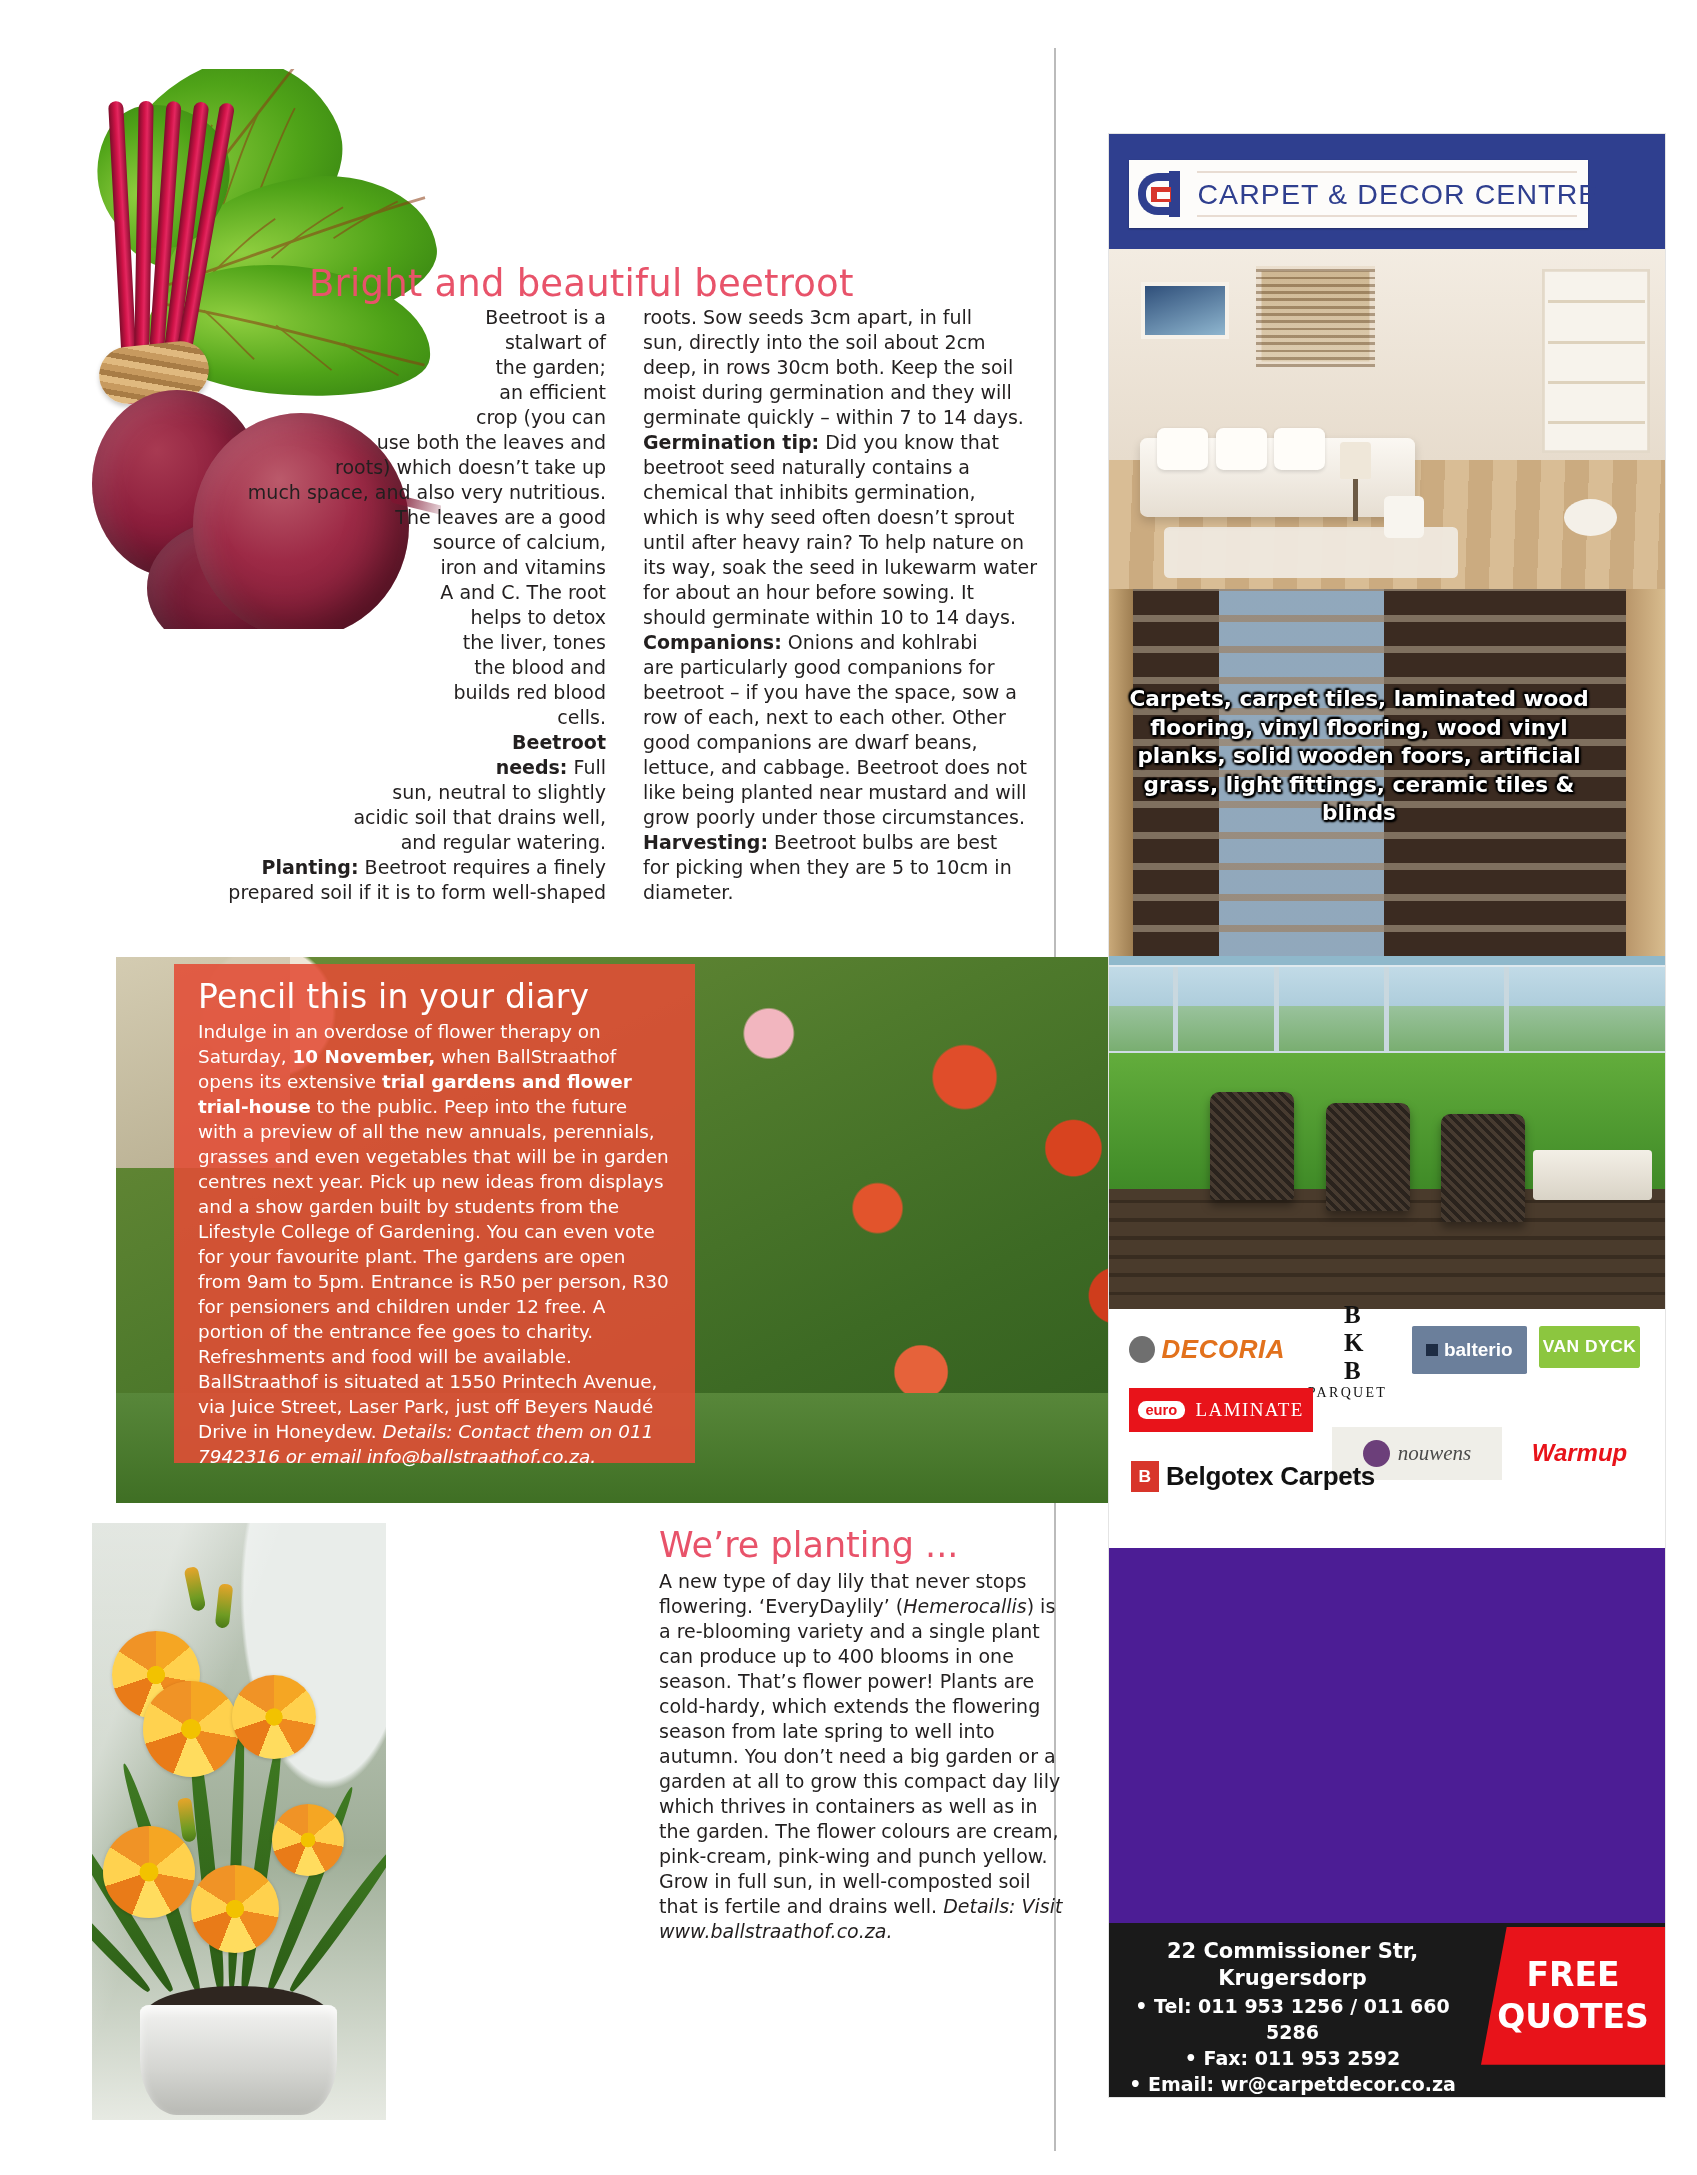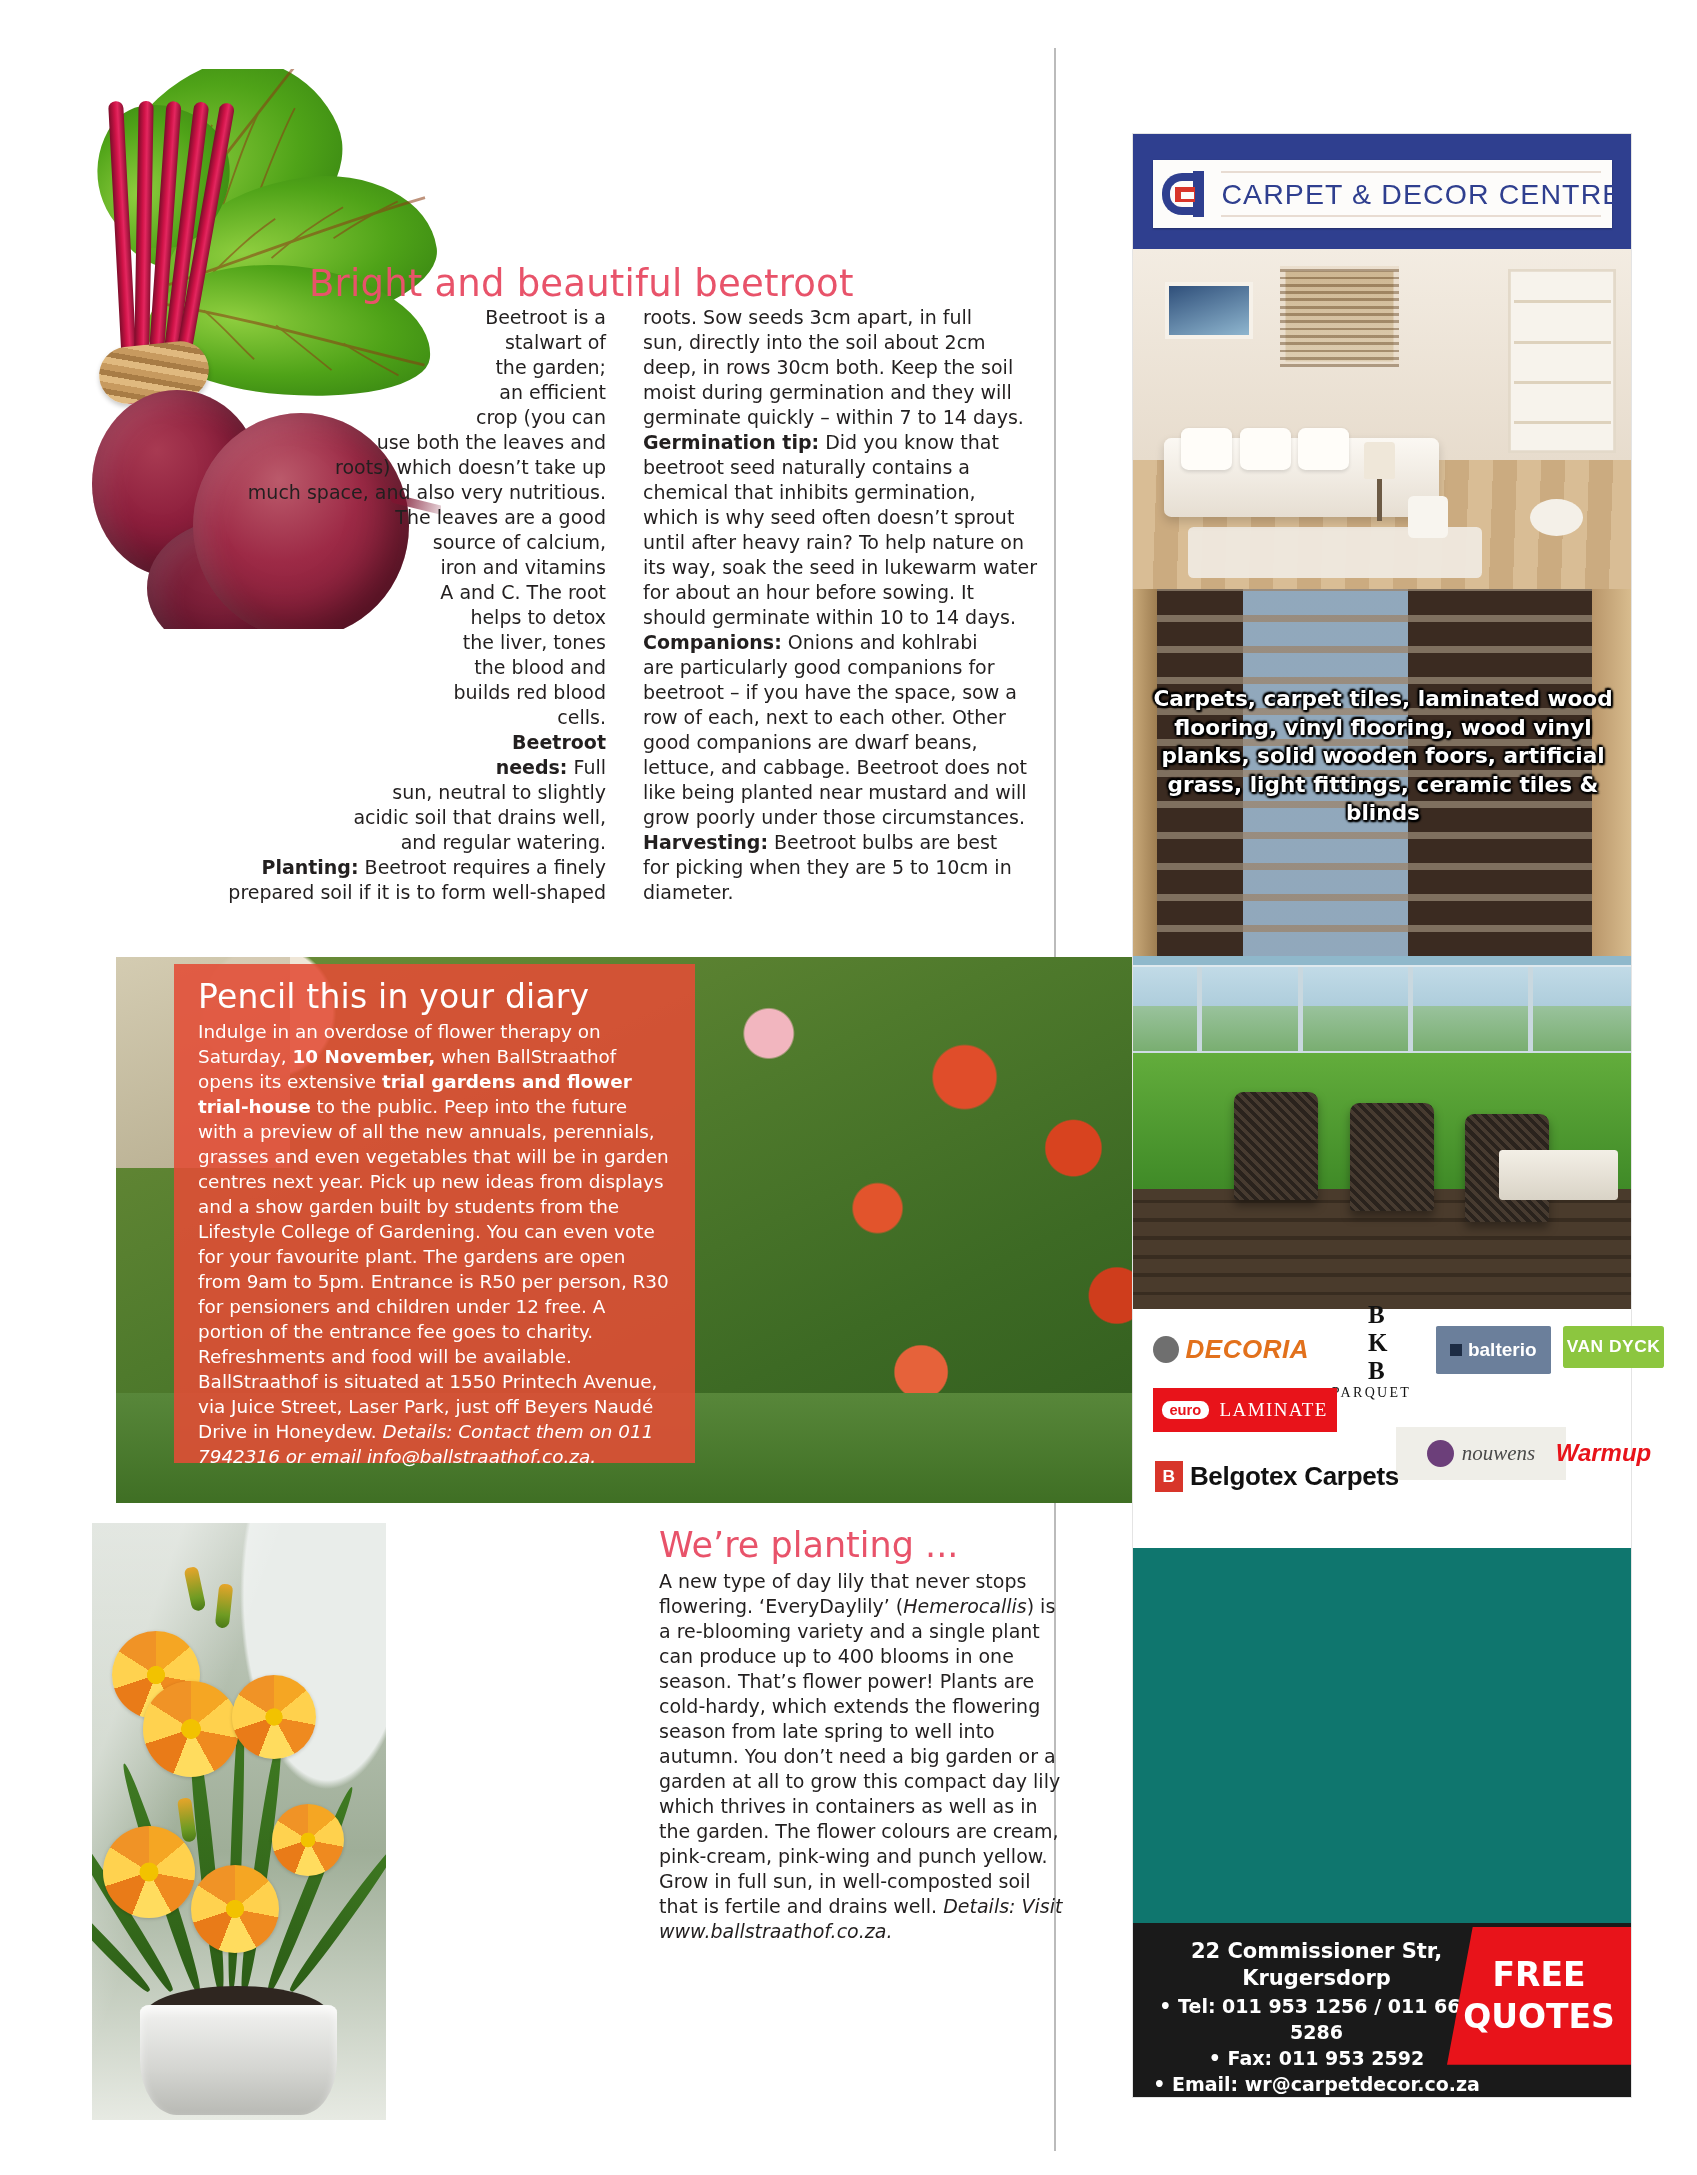--- a/index.html
+++ b/index.html
@@ -183,23 +183,23 @@
   }
   #planting-headline {
     font-family: "DejaVu Sans", sans-serif;
     font-weight: 400; font-size: 35px; line-height: 42px;
     color: #e8536a; margin-bottom: 2.8px;
   }
   .planting-col i { font-style: italic; }
 
   
   .ad {
-    position: absolute; left: 1132px; top: 133px;
-    width: 500px; height: 1965px;
-    background: #0f766e;
+    position: absolute; left: 1108px; top: 133px;
+    width: 558px; height: 1965px;
+    background: #4c1d95;
     border: 0.9px solid #e4e4e4;
   }
   .ad-header {
     position: absolute; left: 0; top: 0; width: 100%; height: 115px;
     background: #2f3f8f;
   }
   .ad-logo-plate {
     position: absolute; left: 20px; top: 26px; width: 459px; height: 68px;
     background: #fdfcfa; display: flex; align-items: center; padding-left: 9.2px;
     box-shadow: 0 0.9px 1.8px rgba(0,0,0,.3);
@@ -300,21 +300,21 @@
   .b-bkb .t2 { font-family: "Liberation Serif", serif; font-size: 14px; letter-spacing: 2.3px; color: #111; }
   .b-balterio { left: 303px; top: 16.5px; width: 115px; height: 48px; background: #6b7f9b;
     color: #fff; font-weight: 700; font-size: 19px; border-radius: 1.8px; }
   .b-balterio .sq { width: 12px; height: 12px; background: #1d2c44; margin-right: 5.5px; }
   .b-vandyck { left: 430px; top: 16.5px; width: 101px; height: 42px; background: #8cc63f;
     color: #fff; font-weight: 700; font-size: 17.4px; letter-spacing: 0.5px; border-radius: 2.8px; }
   .b-eurolam { left: 20px; top: 79px; width: 184px; height: 44px; background: #e8131a; color: #fff; }
   .b-eurolam .e { background: #fff; color: #e8131a; font-weight: 700; font-size: 14.7px;
     border-radius: 8.3px; padding: 0.9px 7.3px; margin-right: 11px; }
   .b-eurolam .l { font-family: "Liberation Serif", serif; font-size: 19px; letter-spacing: 1.4px; }
-  .b-nouwens { left: 223px; top: 118px; width: 170px; height: 53px; background: #efeee8; margin-left: 40px; }
+  .b-nouwens { left: 223px; top: 118px; width: 170px; height: 53px; background: #efeee8; }
   .b-nouwens .gl { width: 27.5px; height: 27.5px; border-radius: 50%; background: #6c3f7a; margin-right: 7.3px; }
   .b-nouwens .t { font-family: "Liberation Serif", serif; font-style: italic; font-size: 21px; color: #4a4a4a; }
   .b-warmup { left: 404px; top: 116px; width: 133px; height: 55px; color: #e8131a;
     font-weight: 700; font-size: 24px; font-style: italic; }
   .b-belgotex { left: 20px; top: 145px; width: 248px; height: 44px; }
   .b-belgotex .sq { width: 27.5px; height: 31px; background: #d8352a; margin-right: 7.3px;
     display: flex; align-items: center; justify-content: center; color: #fff; font-weight: 700; font-size: 17.4px; }
   .b-belgotex .t { font-weight: 700; font-size: 26px; color: #111; letter-spacing: -0.3px; }
 
   

